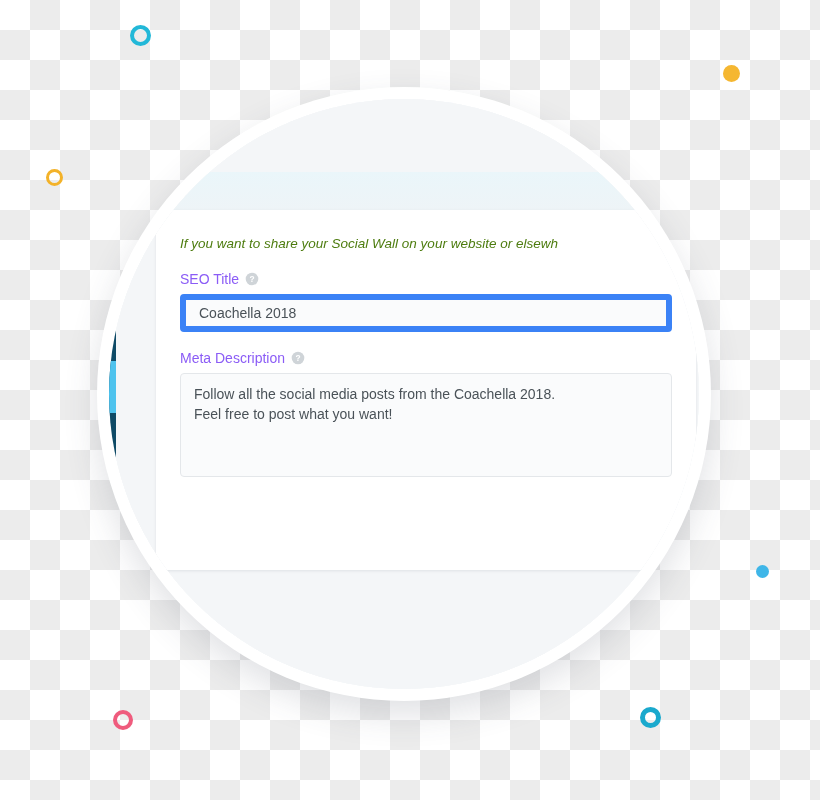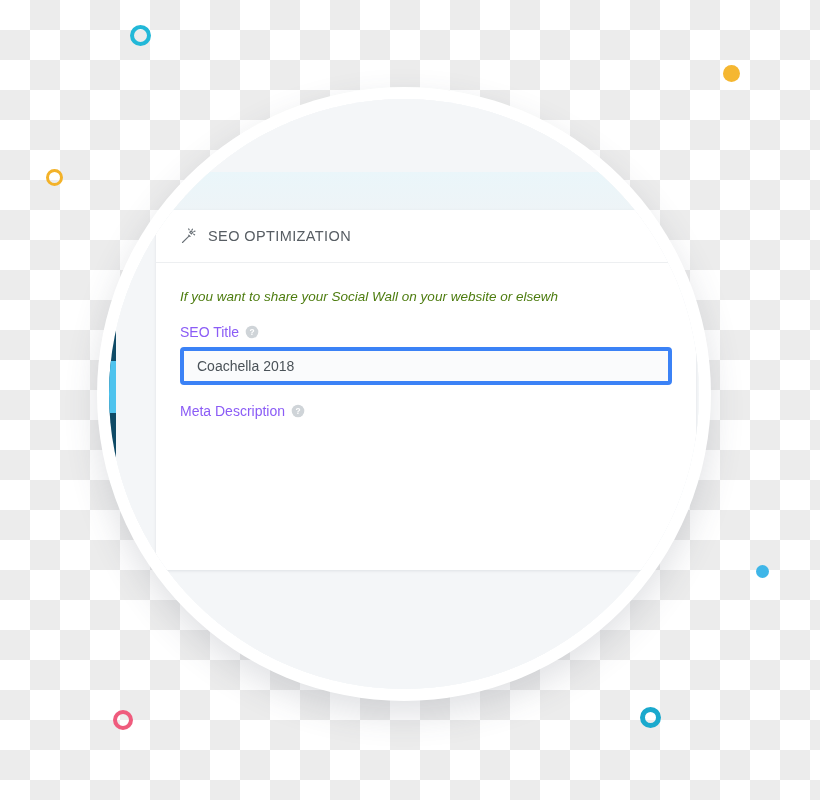--- a/index.html
+++ b/index.html
@@ -167,21 +167,21 @@
   }
   .counter {
     font-size: 13.5px;
     color: #c2c7cc;
   }
 
   .text-input {
     width: 100%;
     height: 38px;
     box-sizing: border-box;
-    border: 4px solid #3b82f6;
+    border: 6px solid #3b82f6;
     border-radius: 4px;
     background: #fafbfc;
     font-family: "Liberation Sans", sans-serif;
     font-size: 14px;
     color: #4a5258;
     padding: 12px 13px;
     outline: none;
     margin-bottom: 18px;
   }
   .text-area {
@@ -232,32 +232,20 @@
           </div>
 
         </div>
 
         <div id="main">
 
           <div id="tint-bar"></div>
 
           <div id="card">
 
-            <div id="card-header">
-              <svg id="wand-icon" viewBox="0 0 24 24" fill="none" stroke="#6b7278" stroke-width="1.6" stroke-linecap="round">
-                <path d="M3.5 20.5 L13 11"></path>
-                <path d="M15.6 4.2 L17.9 6.5 L16.1 8.3 L13.8 6 Z"></path>
-                <path d="M16.8 3.0 L17.6 1.6"></path>
-                <path d="M19.6 5.0 L21.2 4.4"></path>
-                <path d="M19.2 8.6 L20.6 9.6"></path>
-                <path d="M13.0 2.6 L12.2 1.3"></path>
-                <path d="M12.2 10.0 L14.2 12.0"></path>
-              </svg>
-              <span id="card-title">SEO OPTIMIZATION</span>
-            </div>
 
             <div id="card-body">
 
               <div id="intro">If you want to share your Social Wall on your website or elsewh</div>
 
               
               <div class="field-label-row">
                 <span class="field-label">SEO Title</span>
                 <svg class="help-icon" viewBox="0 0 20 20">
                   <circle cx="10" cy="10" r="9" fill="#cfd4d8"></circle>
@@ -267,20 +255,22 @@
               <input class="text-input" type="text" value="Coachella 2018" placeholder="SEO Title" style="">
 
               
               <div class="field-label-row">
                 <span class="field-label">Meta Description</span>
                 <svg class="help-icon" viewBox="0 0 20 20">
                   <circle cx="10" cy="10" r="9" fill="#cfd4d8"></circle>
                   <text x="10" y="14.6" text-anchor="middle" font-family="Liberation Sans, sans-serif" font-size="12" font-weight="bold" fill="#ffffff">?</text>
                 </svg>
               </div>
+              <textarea class="text-area" placeholder="Meta Description" style="">Follow all the social media posts from the Coachella 2018.
+Feel free to post what you want!</textarea>
 
             </div>
           </div>
         </div>
 
       </div>
     </div>
   </div>
 </div>
 

